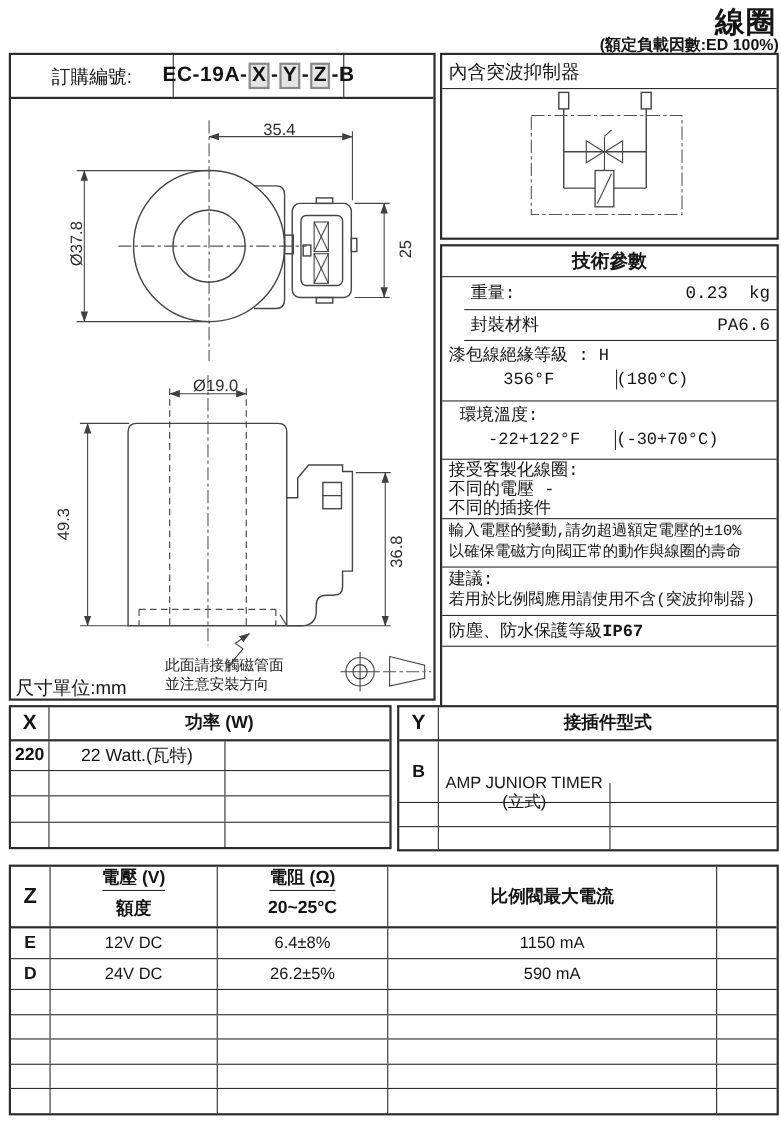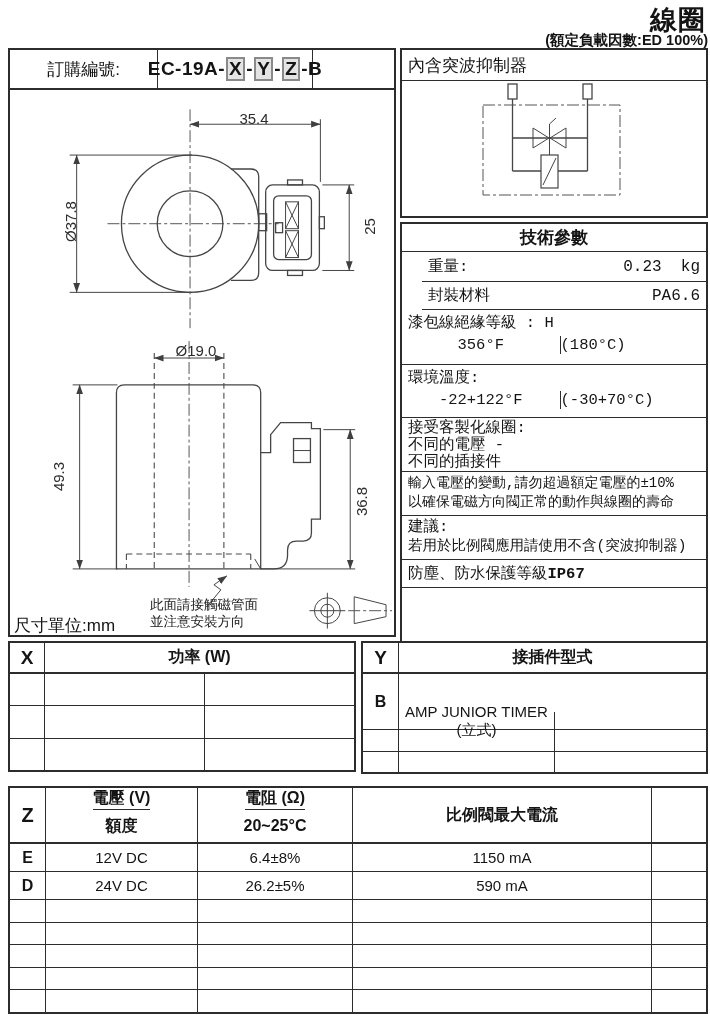--- a/index.html
+++ b/index.html
@@ -204,21 +204,21 @@
       <span>封裝材料</span>
       <span class="fs16">PA6.6</span>
     </div>
     <div class="trow" style="height:55px;padding:2px 0;">
       <div style="padding-left:6px;">漆包線絕緣等級 : H</div>
       <div class="subsplit" style="margin-top:3px;">
         <div class="l">356°F</div>
         <div class="r">(180°C)</div>
       </div>
     </div>
-    <div class="trow" style="height:53px;padding:2px 0;">
+    <div class="trow" style="height:53px;padding:2px 10px;">
       <div style="padding-left:6px;">環境溫度:</div>
       <div class="subsplit" style="margin-top:3px;">
         <div class="l">-22+122°F</div>
         <div class="r">(-30+70°C)</div>
       </div>
     </div>
     <div class="trow" style="height:54px;line-height:17px;">
       <div>接受客製化線圈:</div>
       <div>不同的電壓 -</div>
       <div>不同的插接件</div>
@@ -235,20 +235,25 @@
       <span>防塵、防水保護等級 </span>
       <span class="bold">IP67</span>
     </div>
     <div style="flex:1;"></div>
   </div>
 
   <div class="grid-table table-x">
     <div class="r hd rh">
       <div class="c cA key">X</div>
       <div class="c bold fs16" style="flex:1;">功率 (W)</div>
+    </div>
+    <div class="r r1">
+      <div class="c cA bold fs16">220</div>
+      <div class="c cB fs16">22 Watt.(瓦特)</div>
+      <div class="c cC"></div>
     </div>
     <div class="r re">
         <div class="c cA"></div>
         <div class="c cB"></div>
         <div class="c cC"></div>
       </div>
     <div class="r re">
         <div class="c cA"></div>
         <div class="c cB"></div>
         <div class="c cC"></div>

